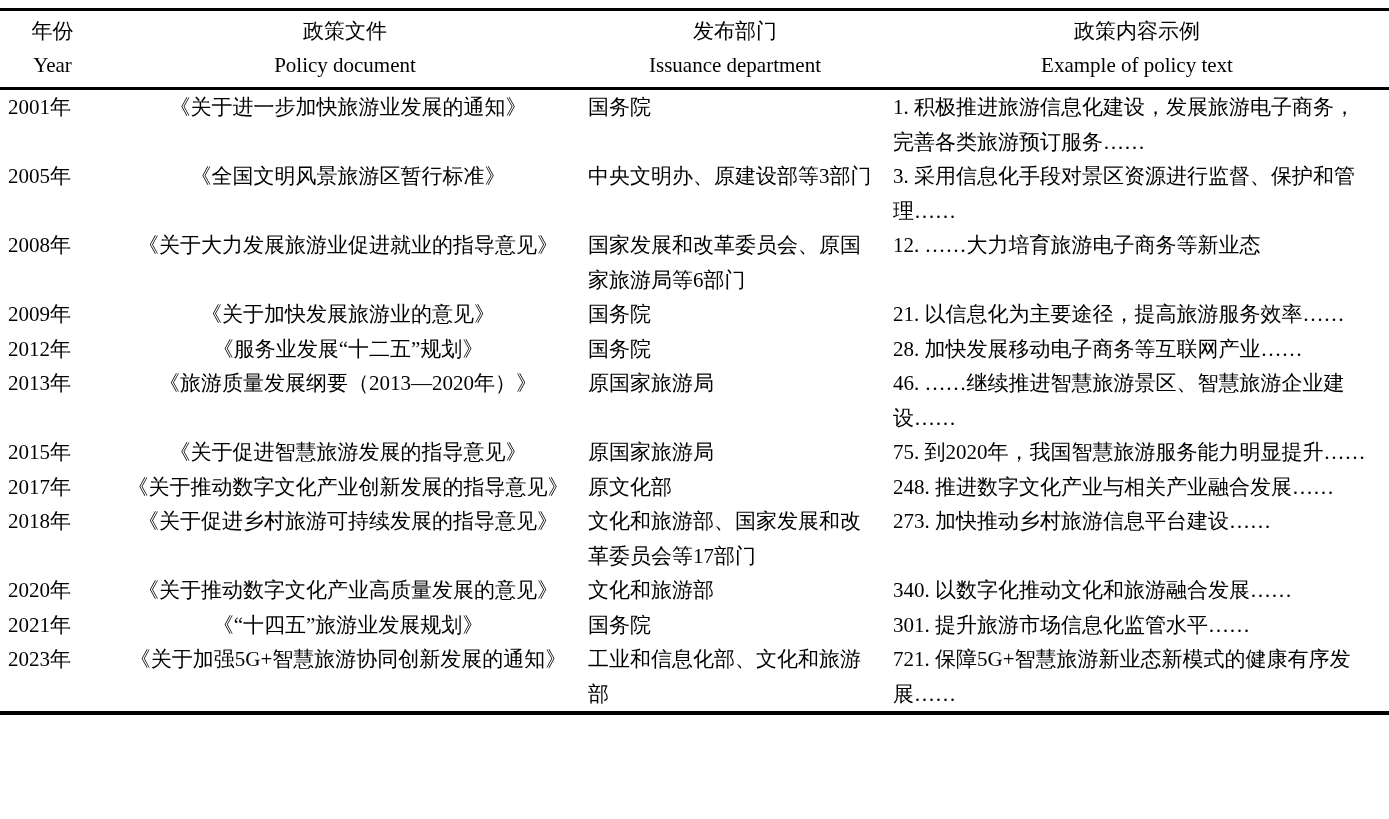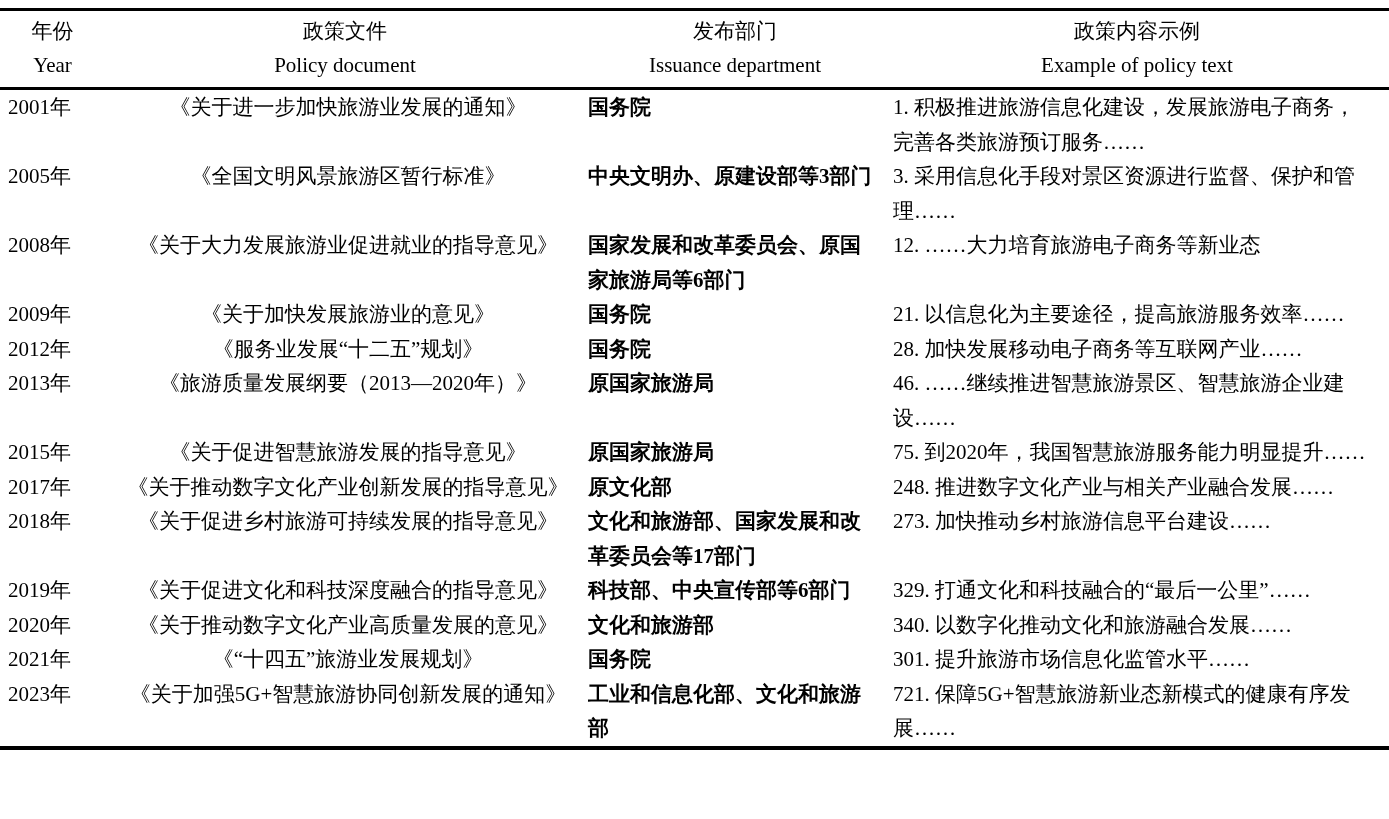--- a/index.html
+++ b/index.html
@@ -44,21 +44,21 @@
   tbody td {
     font-size: 21px;
     line-height: 34.5px;
     vertical-align: top;
     padding: 0;
     word-break: break-all;
     overflow-wrap: anywhere;
   }
   td.year    { padding-left: 8px; white-space: nowrap; }
   td.doc     { padding-left: 6px; text-align: center;  }
-  td.dept    { padding-left: 3px;  padding-right: 8px; font-weight: bold; }
+  td.dept    { padding-left: 3px;  padding-right: 8px; }
   td.example { padding-left: 8px;  padding-right: 16px; margin-left: 36px; }
 </style>
 </head>
 <body>
 
 <div class="paper">
   <table class="policy-table">
     <colgroup>
       <col style="width:105px">
       <col style="width:480px">
@@ -134,26 +134,20 @@
         <td class="dept">原文化部</td>
         <td class="example">248. 推进数字文化产业与相关产业融合发展……</td>
       </tr>
       <tr>
         <td class="year">2018年</td>
         <td class="doc">《关于促进乡村旅游可持续发展的指导意见》</td>
         <td class="dept">文化和旅游部、国家发展和改革委员会等17部门</td>
         <td class="example">273. 加快推动乡村旅游信息平台建设……</td>
       </tr>
       <tr>
-        <td class="year">2019年</td>
-        <td class="doc">《关于促进文化和科技深度融合的指导意见》</td>
-        <td class="dept">科技部、中央宣传部等6部门</td>
-        <td class="example">329. 打通文化和科技融合的“最后一公里”……</td>
-      </tr>
-      <tr>
         <td class="year">2020年</td>
         <td class="doc">《关于推动数字文化产业高质量发展的意见》</td>
         <td class="dept">文化和旅游部</td>
         <td class="example">340. 以数字化推动文化和旅游融合发展……</td>
       </tr>
       <tr>
         <td class="year">2021年</td>
         <td class="doc">《“十四五”旅游业发展规划》</td>
         <td class="dept">国务院</td>
         <td class="example">301. 提升旅游市场信息化监管水平……</td>

